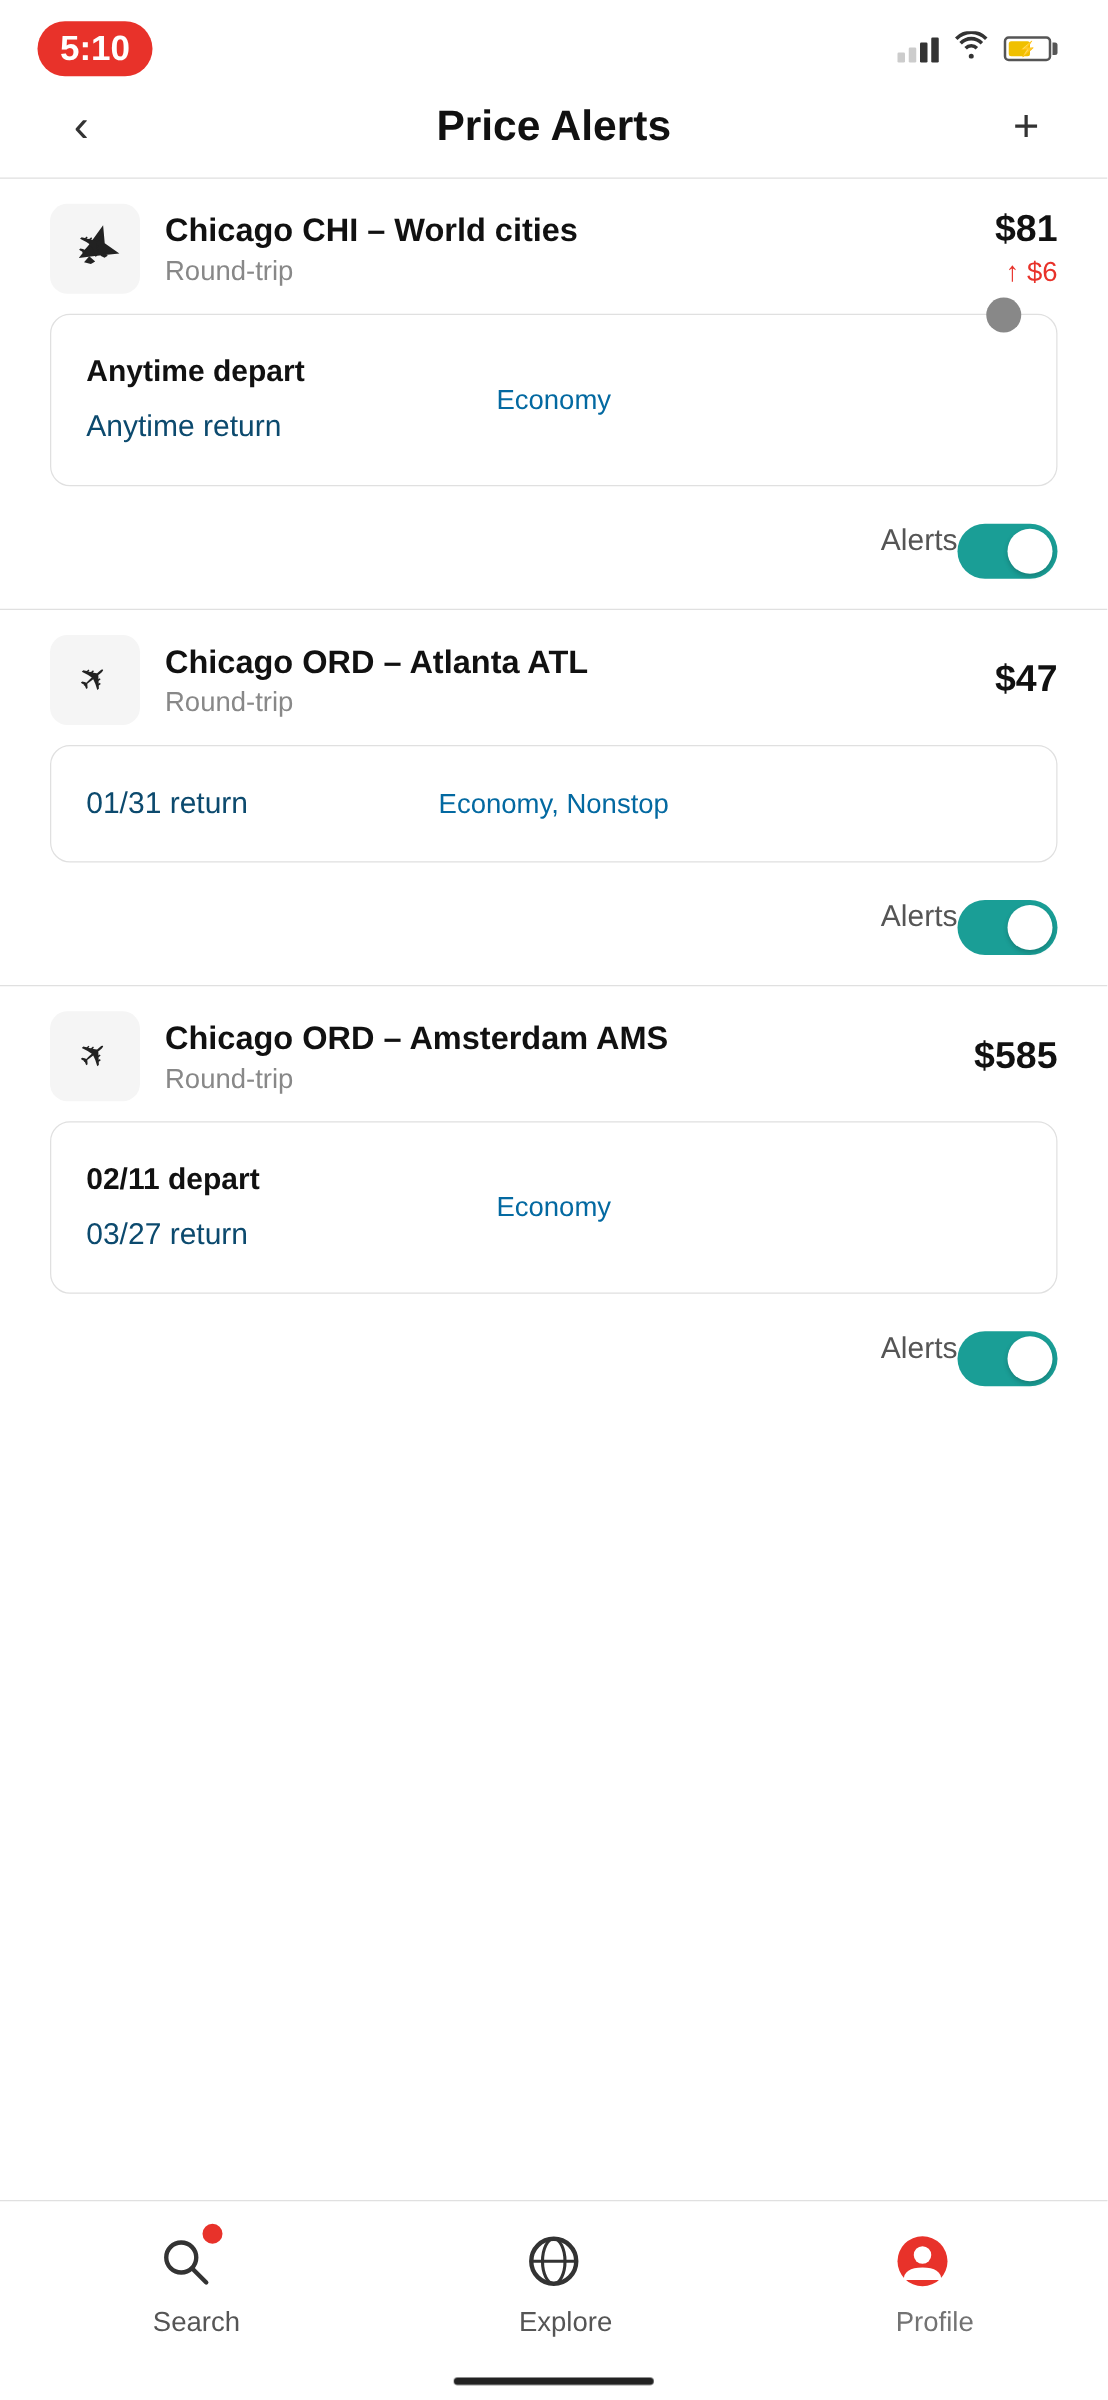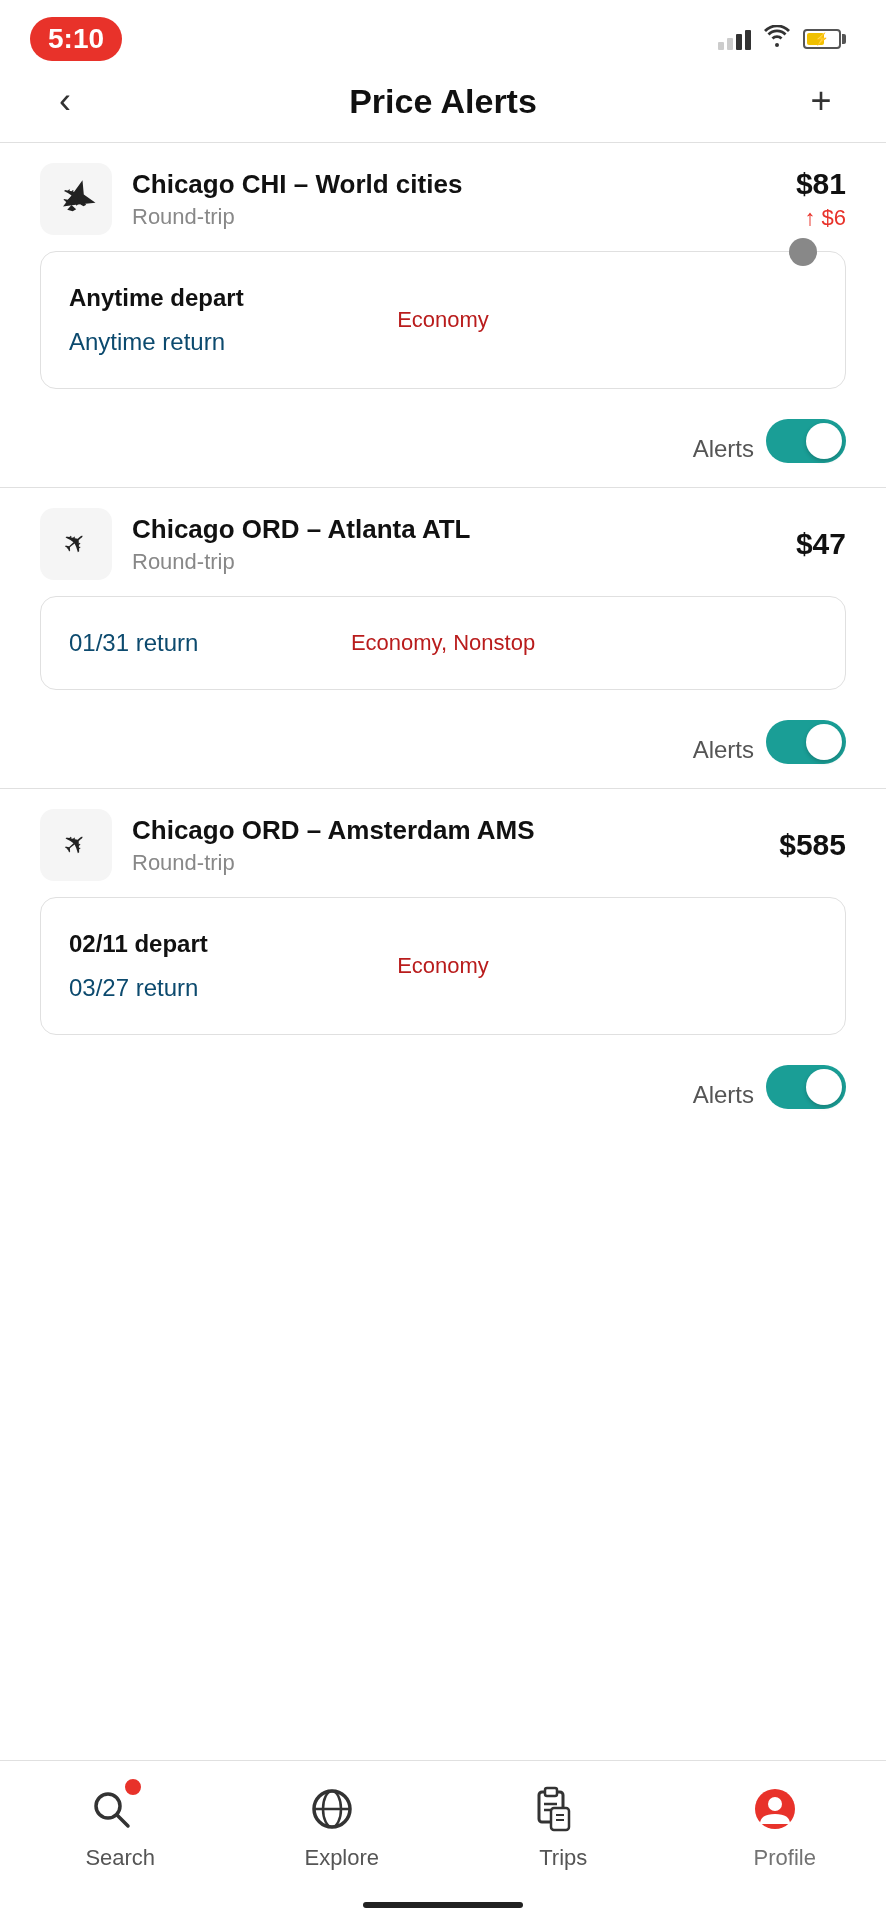--- a/index.html
+++ b/index.html
@@ -219,40 +219,40 @@
       font-weight: 400;
       color: #0c4a6e;
     }
 
     .details-center {
       position: absolute;
       top: 50%;
       left: 50%;
       transform: translate(-50%, -50%);
       font-size: 22px;
-      color: #b91c1c;
+      color: #0369a1;
     }
 
     .details-dot {
       position: absolute;
       top: -14px;
       right: 28px;
       width: 28px;
       height: 28px;
       background: #888;
       border-radius: 50%;
     }
 
     
     .alerts-row {
       display: flex;
-      align-items: flex-end;
+      align-items: flex-start;
       justify-content: flex-end;
       padding: 10px 40px 24px 40px;
-      gap: 12px;
+      gap: 0;
     }
 
     .alerts-label {
       font-size: 24px;
       color: #555;
     }
 
     
     .toggle-switch {
       width: 80px;
@@ -511,34 +511,20 @@
     <div class="nav-icon">
       <svg viewBox="0 0 46 46" fill="none">
         <circle cx="23" cy="23" r="18" stroke="#333" stroke-width="3.5"></circle>
         <ellipse cx="23" cy="23" rx="9" ry="18" stroke="#333" stroke-width="2.5"></ellipse>
         <line x1="5" y1="23" x2="41" y2="23" stroke="#333" stroke-width="2.5"></line>
       </svg>
     </div>
     <span class="nav-label">Explore</span>
   </div>
 
-  <div class="nav-item">
-    <div class="nav-icon">
-      <svg viewBox="0 0 46 46" fill="none">
-        <rect x="8" y="6" width="24" height="30" rx="3" stroke="#333" stroke-width="3"></rect>
-        <rect x="14" y="2" width="12" height="8" rx="2" fill="white" stroke="#333" stroke-width="2.5"></rect>
-        <line x1="13" y1="18" x2="26" y2="18" stroke="#333" stroke-width="2.5"></line>
-        <line x1="13" y1="24" x2="22" y2="24" stroke="#333" stroke-width="2.5"></line>
-        <rect x="20" y="22" width="18" height="22" rx="3" fill="white" stroke="#333" stroke-width="2.5"></rect>
-        <line x1="25" y1="29" x2="33" y2="29" stroke="#333" stroke-width="2"></line>
-        <line x1="25" y1="34" x2="33" y2="34" stroke="#333" stroke-width="2"></line>
-      </svg>
-    </div>
-    <span class="nav-label">Trips</span>
-  </div>
 
   <div class="nav-item">
     <div class="nav-icon">
       <svg viewBox="0 0 46 46" fill="none">
         <circle cx="23" cy="23" r="20" fill="#e8322a"></circle>
         <circle cx="23" cy="18" r="7" fill="white"></circle>
         <path d="M8 38 Q8 28 23 28 Q38 28 38 38" fill="white"></path>
       </svg>
     </div>
     <span class="nav-label active">Profile</span>

